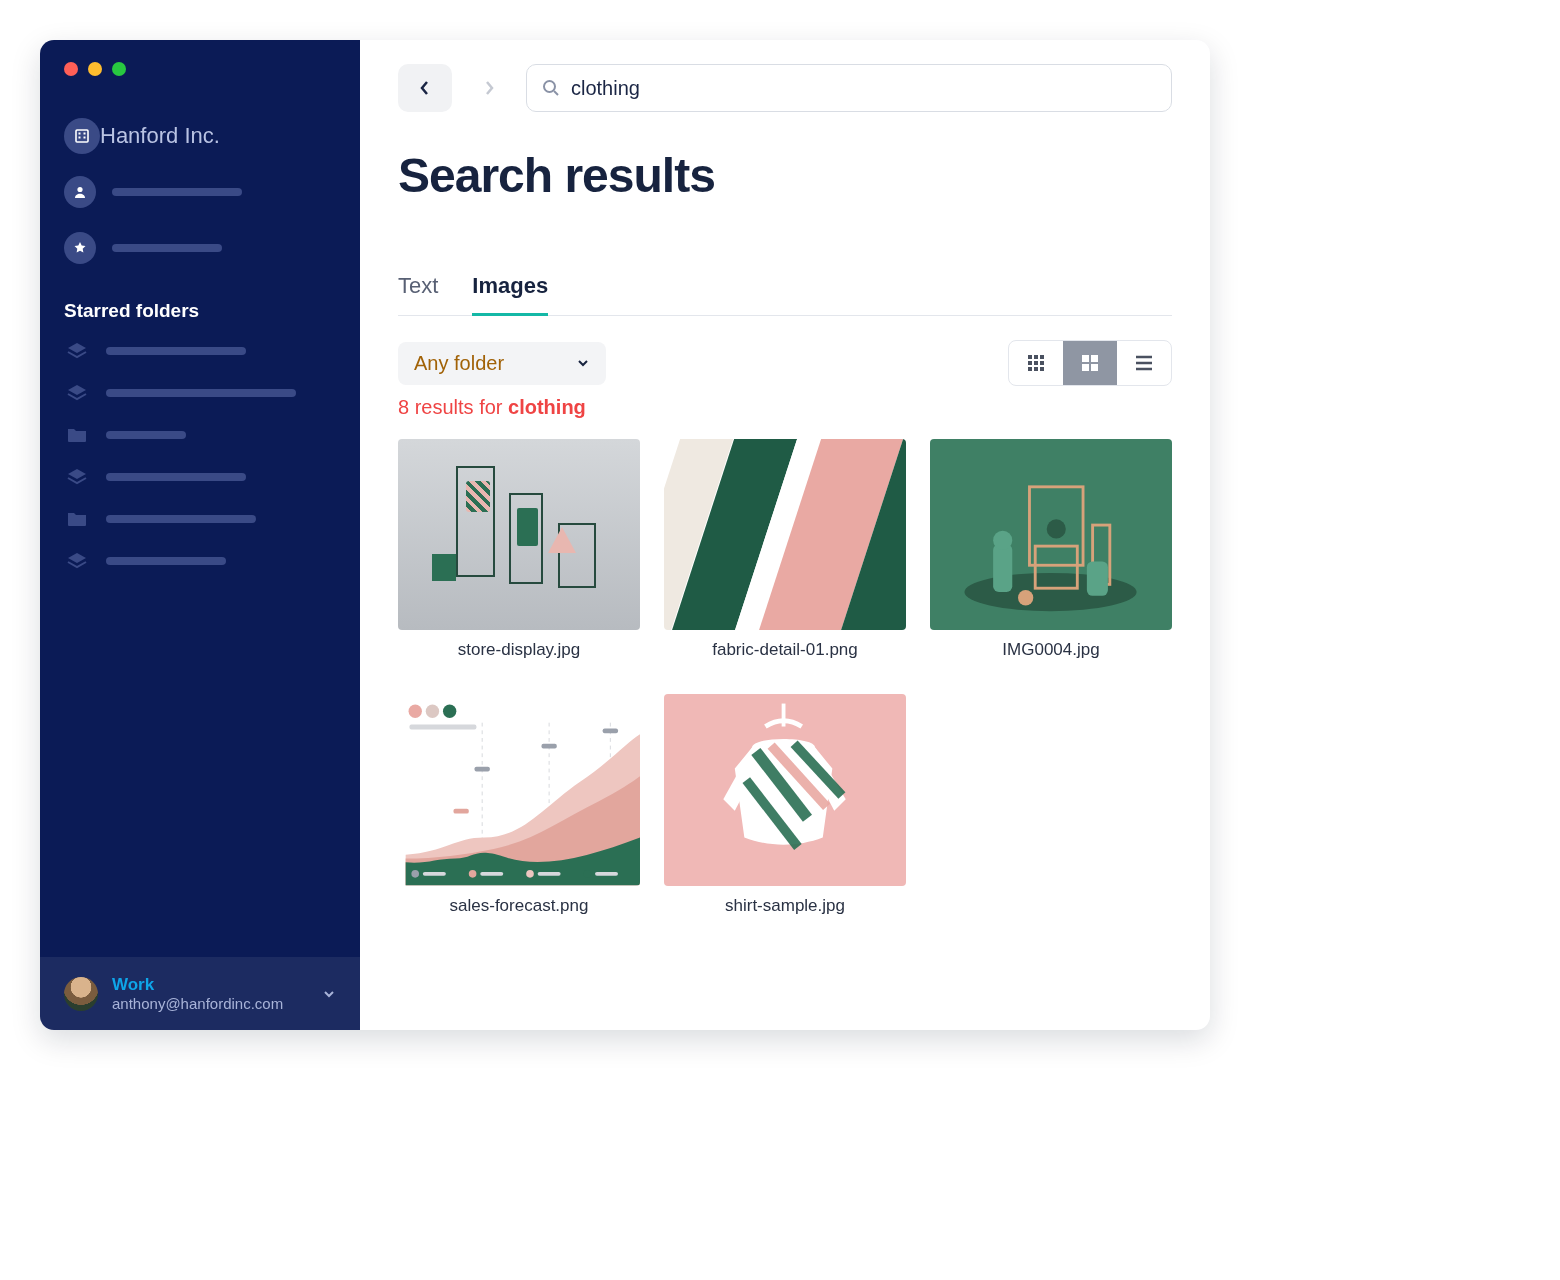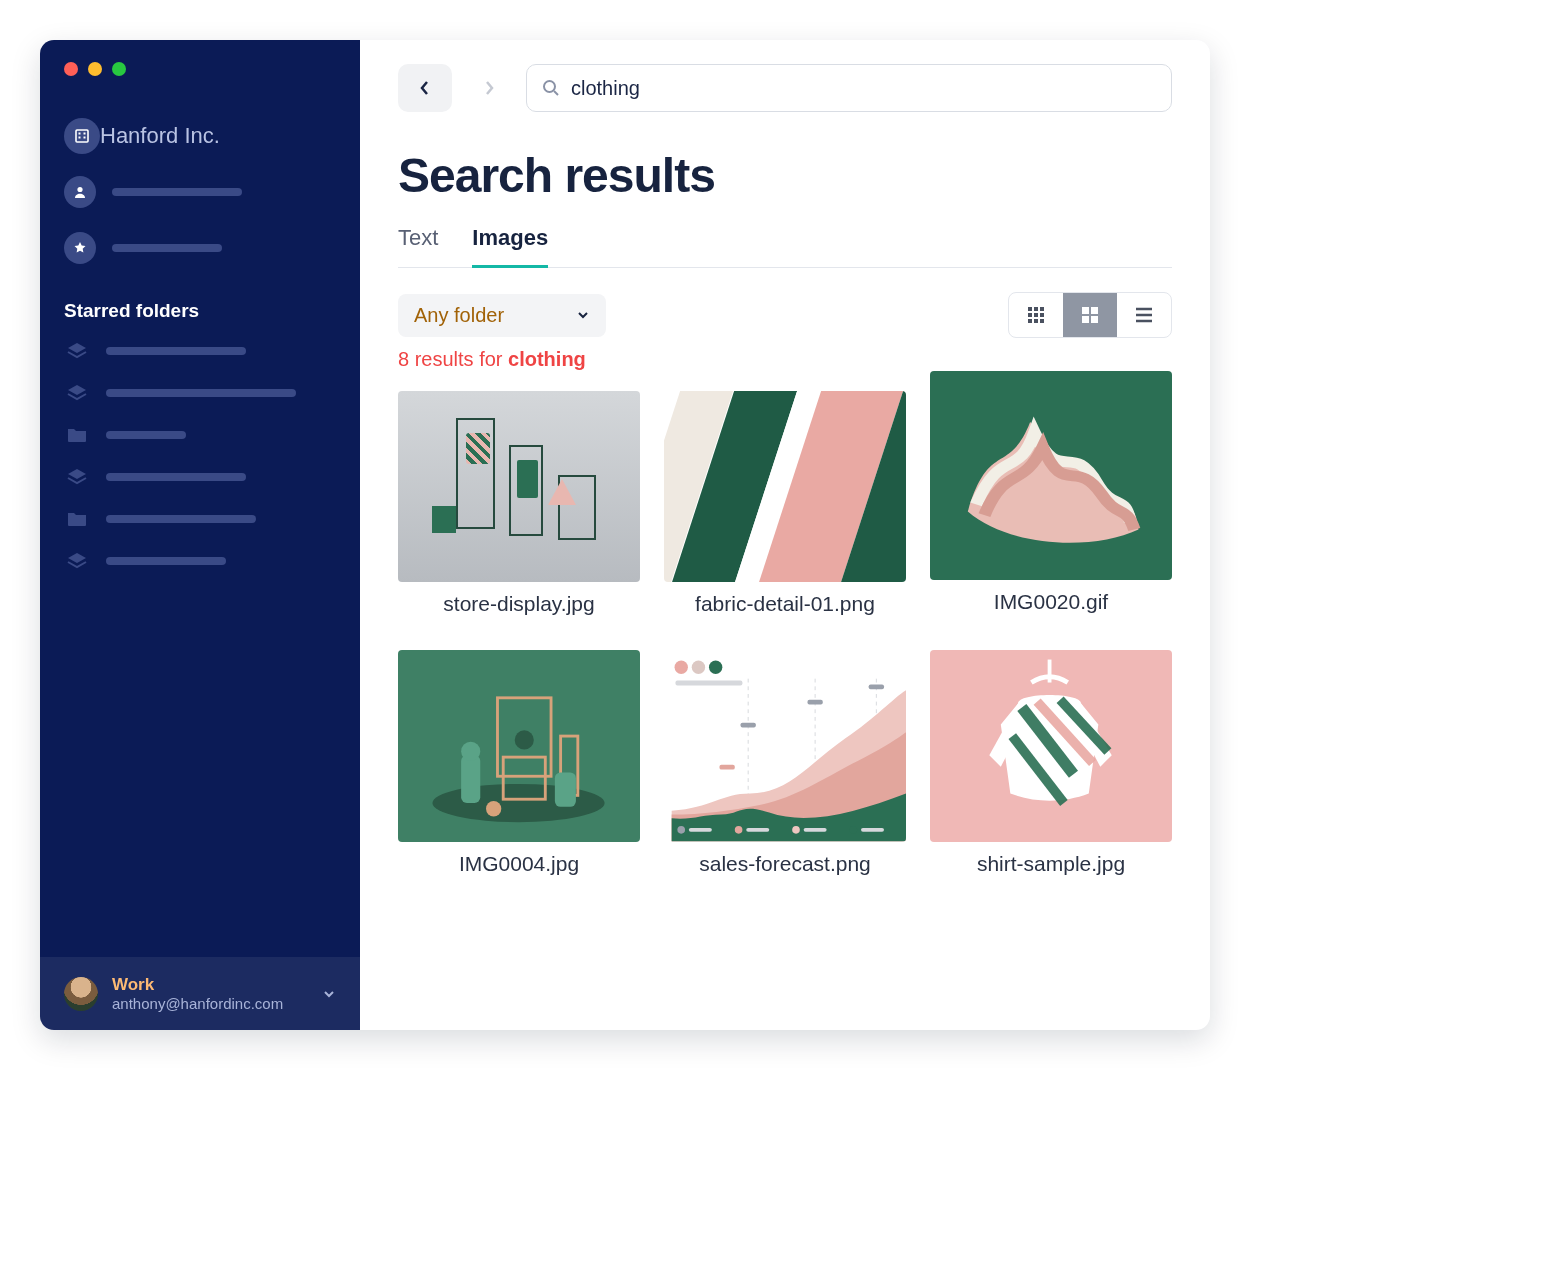--- a/index.html
+++ b/index.html
@@ -60,21 +60,21 @@
     margin-top:auto;
     background: rgba(255,255,255,0.07);
     padding: 18px 24px;
     display:flex; align-items:center; gap:14px;
   }
   .avatar {
     width:34px; height:34px; border-radius:50%;
     background: radial-gradient(circle at 50% 30%, #d9b38c 0 35%, #7a5c3e 36% 60%, #2a3e2e 61% 100%);
   }
   .footer-text { flex:1; }
-  .footer-workspace { font-size:17px; font-weight:600; color:#fdba74; }
+  .footer-workspace { font-size:17px; font-weight:600; color:#0ea5e9; }
   .footer-email { font-size:15px; color:#a8b3d8; }
   .footer-chevron { color:#a8b3d8; }
   
   .main { flex:1; padding: 24px 38px 24px 38px; overflow:auto; }
   .toolbar { display:flex; align-items:center; gap:10px; }
   .nav-btn {
     width:54px; height:48px; border-radius:10px; background:#f1f2f4;
     display:flex; align-items:center; justify-content:center;
     color:#1a2544;
   }
@@ -90,21 +90,21 @@
     background:transparent; font-family:inherit;
   }
   .page-title {
     font-size:48px; font-weight:800; color:#17233f; letter-spacing:-1px;
     margin: 36px 0 18px 0;
   }
   .tabs {
     display:flex; gap:34px; border-bottom:1px solid #e3e6ec;
     font-size:22px; color:#586074;
   }
-  .tab { padding: 4px 0 14px 0; cursor:pointer; }
+  .tab { padding: 4px 0 14px 0; cursor:pointer;margin-top:48px; }
   .tab.active { color:#17233f; font-weight:700; border-bottom:3px solid #14b8a6; margin-bottom:-1px; }
   .controls-row {
     display:flex; align-items:center; justify-content:space-between;
     margin: 24px 0 10px 0;
   }
   .folder-select {
     display:flex; align-items:center; gap:72px;
     background:#f3f4f6; border-radius:8px;
     padding: 10px 16px;
     font-size:20px; color:#a16207; font-weight:500;
@@ -121,21 +121,21 @@
   .results-summary .term { font-weight:700; }
   .grid {
     display:grid; grid-template-columns: repeat(3, 1fr);
     gap: 34px 24px;
   }
   .card { display:flex; flex-direction:column; align-items:center; gap:10px; }
   .thumb {
     width:100%; aspect-ratio: 253/200; border-radius:4px;
     overflow:hidden; position:relative;
   }
-  .card-caption { font-size:21px; color:#2a3244; }
+  .card-caption { font-size:17px; color:#2a3244; }
   
   .t1 { background:linear-gradient(#d4d7da,#b7bbc0); display:flex; align-items:center; justify-content:center; }
   .t1 .rack { position:absolute; border:2px solid #264a3e; }
   .t2 { background:#fff; }
   .t2 .stripe { position:absolute; top:-10%; bottom:-10%; transform:skewX(-18deg); }
   .t3 { background:#2b6f54; display:flex; align-items:center; justify-content:center; }
   .t4 { background:#3f8065; display:flex; align-items:center; justify-content:center; }
   .t5 { background:#fff; }
   .t6 { background:#f0b8b6; display:flex; align-items:center; justify-content:center; }
   svg { display:block; }
@@ -350,30 +350,20 @@
         <div class="thumb t2">
           <div class="stripe" style="left:-6%; width:22%; background:#efe9e1;"></div>
           <div class="stripe" style="left:16%; width:26%; background:#1f5b45;"></div>
           <div class="stripe" style="left:42%; width:10%; background:#ffffff;"></div>
           <div class="stripe" style="left:52%; width:34%; background:#e9a9a3;"></div>
           <div class="stripe" style="left:86%; width:28%; background:#1f5b45;"></div>
         </div>
         <div class="card-caption">fabric-detail-01.png</div>
       </div>
 
-      <div class="card" style="margin-top:-20px">
-        <div class="thumb t3" style="aspect-ratio:253/218">
-          <svg viewBox="0 0 100 100" width="86%" height="86%" preserveAspectRatio="none">
-            <path d="M10 70 C 20 30, 30 50, 40 20 C 55 60, 60 25, 75 55 C 85 75, 90 60, 92 80 C 70 92, 30 90, 10 70 Z" fill="#e9bdb5"></path>
-            <path d="M14 66 C 26 34, 34 52, 42 26 C 54 56, 60 30, 72 54 C 80 70, 86 60, 88 76" fill="none" stroke="#f2efe6" stroke-width="6"></path>
-            <path d="M18 72 C 28 44, 36 58, 46 34 C 56 62, 62 40, 74 60 C 82 74, 86 66, 90 80" fill="none" stroke="#d79d93" stroke-width="6"></path>
-          </svg>
-        </div>
-        <div class="card-caption">IMG0020.gif</div>
-      </div>
 
       <div class="card">
         <div class="thumb t4">
           <svg viewBox="0 0 253 200" width="100%" height="100%">
             <ellipse cx="126" cy="160" rx="90" ry="20" fill="#2c5b47"></ellipse>
             <rect x="104" y="50" width="56" height="82" fill="none" stroke="#d7a27a" stroke-width="3"></rect>
             <rect x="110" y="112" width="44" height="44" fill="none" stroke="#d7a27a" stroke-width="3"></rect>
             <circle cx="132" cy="94" r="10" fill="#2c5b47"></circle>
             <rect x="66" y="110" width="20" height="50" rx="6" fill="#5aa387"></rect>
             <circle cx="76" cy="106" r="10" fill="#5aa387"></circle>

